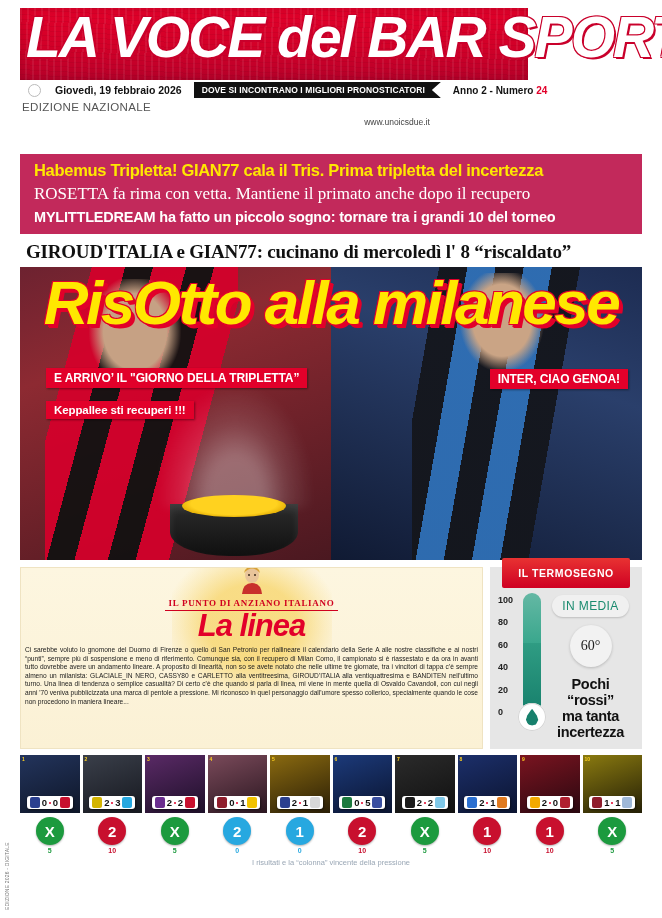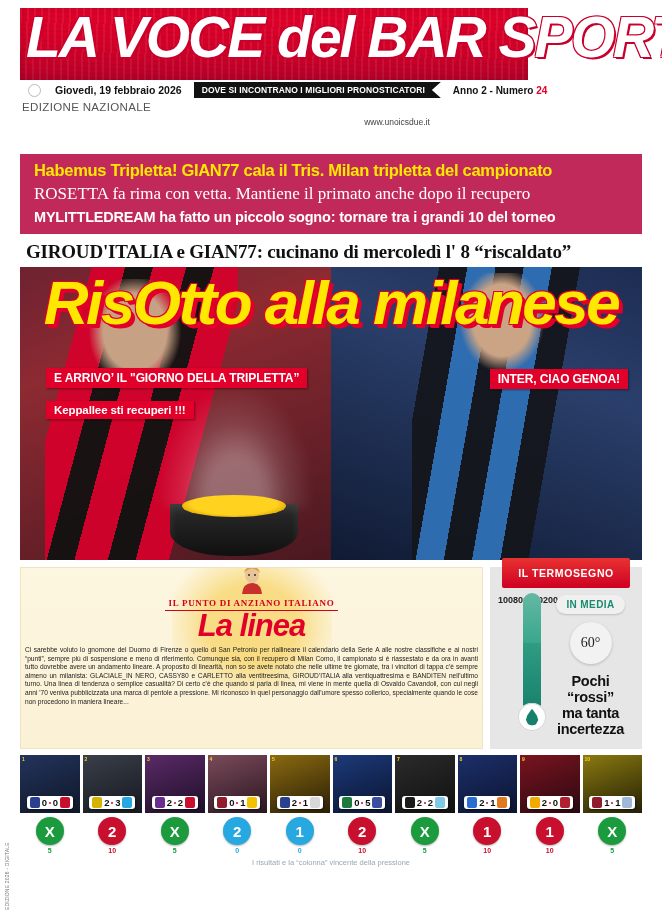--- a/index.html
+++ b/index.html
@@ -143,21 +143,21 @@
   .thermo { width: 152px; background:#e6e6e6; position:relative; padding-top: 4px; }
   .thermo-head {
     position:absolute; top:-9px; left: 12px; right: 12px; height: 30px;
     background: linear-gradient(180deg,#e83232,#cf0022);
     color:#fff; font-weight:bold; font-size: 10.5px; letter-spacing:.6px;
     display:flex; align-items:center; justify-content:center;
     border-radius: 2px;
   }
   .thermo-body { display:flex; padding: 22px 8px 4px; gap: 4px; height: 100%; }
   .thermo-gauge { display:flex; gap: 3px; }
-  .thermo-scale { display:flex; flex-direction:row; justify-content:space-between; font-size: 9px; font-weight:bold; color:#222; padding: 2px 0 28px; width: 20px; }
+  .thermo-scale { display:flex; flex-direction:column; justify-content:space-between; font-size: 9px; font-weight:bold; color:#222; padding: 2px 0 28px; width: 20px; }
   .thermo-tube { width: 22px; position:relative; }
   .tube-stem {
     position:absolute; top:0; left: 2px; width: 18px; height: 120px;
     background:#fff; border-radius: 9px 9px 0 0;
     box-shadow: inset 0 0 0 1px #d5d5d5;
     overflow:hidden;
   }
   .tube-fill {
     position:absolute; bottom: 0; left:0; right:0;
     background: linear-gradient(180deg,#2f9c83,#17806c);
@@ -165,21 +165,21 @@
   .tube-top-fill { position:absolute; top:0; left:0; right:0; background: linear-gradient(180deg,#64b8a4,#3aa78d); }
   .tube-bulb {
     position:absolute; top: 110px; left: -3px; width: 28px; height: 28px; border-radius:50%;
     background:#fff; box-shadow: inset 0 0 0 1px #d5d5d5;
     display:flex; align-items:center; justify-content:center;
   }
   .bulb-drop { width: 13px; height: 17px; background:#17806c; border-radius: 50% 50% 50% 50%/ 62% 62% 38% 38%;
      clip-path: polygon(50% 0%, 88% 42%, 98% 68%, 80% 94%, 50% 100%, 20% 94%, 2% 68%, 12% 42%); }
   .thermo-right { flex:1; display:flex; flex-direction:column; align-items:center; padding-top: 2px; }
   .pill-media {
-    background:#f0f0f0; border-radius: 14px; padding: 4px 10px; font-size: 10px; font-weight:bold;
+    background:#f0f0f0; border-radius: 14px; padding: 4px 10px; font-size: 12px; font-weight:normal;
     color:#1a8b6f; letter-spacing:.4px; box-shadow: 0 1px 2px rgba(0,0,0,.18);
   }
   .pill-deg {
     margin-top: 8px; width: 42px; height: 42px; border-radius:50%;
     background:#f2f2f2; box-shadow: 0 1px 3px rgba(0,0,0,.2);
     display:flex; align-items:center; justify-content:center;
     font-size: 14px; color:#222; font-family:"Liberation Serif", serif;
   }
   .thermo-text { margin-top: 9px; text-align:center; font-weight:bold; font-size: 14.5px; line-height: 16px; color:#111; letter-spacing:-.3px; }
 
@@ -230,21 +230,21 @@
         <span class="mast-tag">DOVE SI INCONTRANO I MIGLIORI PRONOSTICATORI</span>
         <span class="mast-anno"><span>Anno 2 - Numero</span> <span class="num">24</span></span>
       </div>
       <div class="mast-edizione">EDIZIONE NAZIONALE</div>
       <div class="mast-web">www.unoicsdue.it</div>
     </div>
 
   </div>
 
   <div class="band">
-    <div class="band-l1">Habemus Tripletta! GIAN77 cala il Tris. Milan tripletta del campionato</div>
+    <div class="band-l1">Habemus Tripletta! GIAN77 cala il Tris. Prima tripletta del incertezza</div>
     <div class="band-l2">ROSETTA fa rima con vetta. Mantiene il primato anche dopo il recupero</div>
     <div class="band-l3">MYLITTLEDREAM ha fatto un piccolo sogno: tornare tra i grandi 10 del torneo</div>
   </div>
 
   <div class="occhiello">GIROUD'ITALIA e GIAN77: cucinano di mercoledì l' 8 “riscaldato”</div>
 
   <div class="hero">
     <div class="hero-split">
       <div class="hero-half hero-left">
         <div class="steam left"></div>

